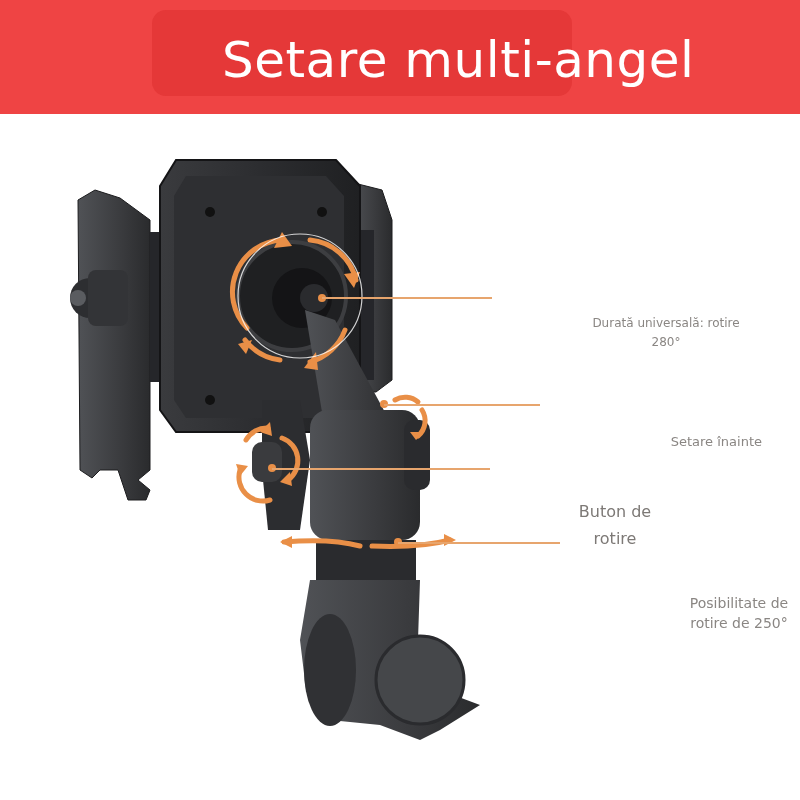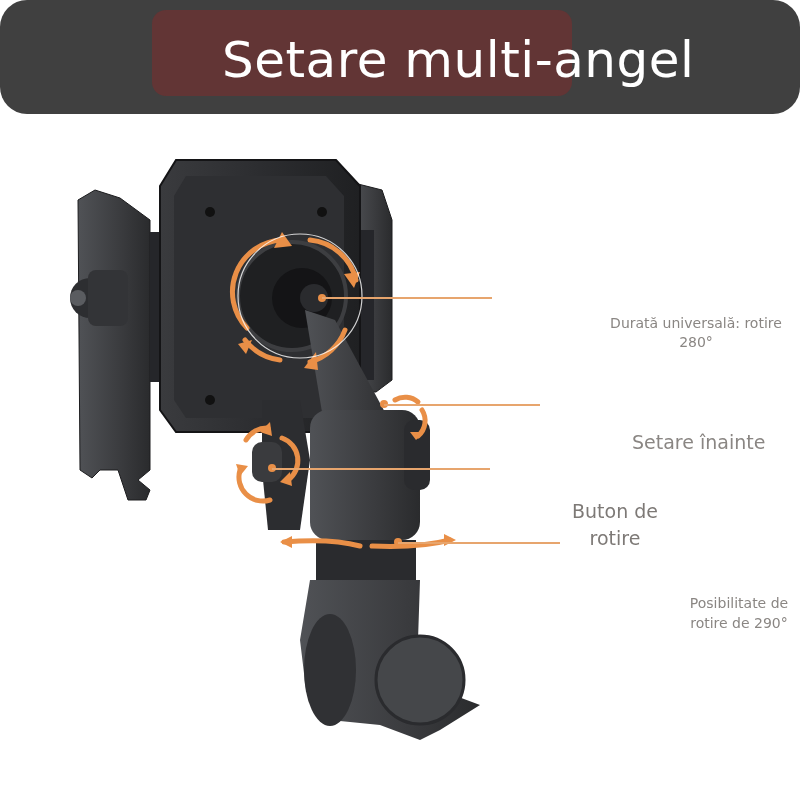--- a/index.html
+++ b/index.html
@@ -1,23 +1,23 @@
 <!DOCTYPE html>
 <html><head>
 <meta charset="utf-8">
 <style>
   html, body { margin: 0; padding: 0; }
   body { width: 800px; height: 800px; background: #ffffff; position: relative; overflow: hidden; font-family: "DejaVu Sans", sans-serif; }
-  .banner { position: absolute; left: 0; top: 0; width: 800px; height: 114px; background: #404040; border-radius: 27px; }
+  .banner { position: absolute; left: 0; top: 0; width: 800px; height: 114px; background: #ef4444; }
   .banner-glow { position: absolute; left: 152px; top: 10px; width: 420px; height: 86px; border-radius: 14px; background: rgba(200,20,20,0.25); }
   .title { position: absolute; left: 222px; top: 30px; color: #ffffff; font-size: 50px; letter-spacing: 0.5px; white-space: nowrap; line-height: 60px; }
   .label { position: absolute; color: #8a8683; text-align: center; white-space: nowrap; }
-  .l1 { left: 598px; top: 314px; font-size: 14px; line-height: 19px; width: 196px; }
-  .l2 { left: 632px; top: 432px; font-size: 19px; line-height: 20px; width: 130px; }
-  .l3 { left: 560px; top: 498px; font-size: 19px; line-height: 27px; width: 110px; color: #7d7976; }
+  .l1 { left: 568px; top: 314px; font-size: 12px; line-height: 19px; width: 196px; }
+  .l2 { left: 632px; top: 432px; font-size: 13px; line-height: 20px; width: 130px; text-align: right; }
+  .l3 { left: 560px; top: 498px; font-size: 16px; line-height: 27px; width: 110px; color: #7d7976; }
   .l4 { left: 680px; top: 593px; font-size: 14px; line-height: 20px; width: 118px; }
   .leader { position: absolute; height: 2px; background: #e7a56d; }
   .dot { position: absolute; width: 8px; height: 8px; border-radius: 50%; background: #e98f47; }
   svg.product { position: absolute; left: 0; top: 114px; }
 </style>
 </head>
 <body>
 
 <div class="banner">
   <div class="banner-glow"></div>
@@ -116,14 +116,14 @@
 </div>
 <div class="label l2">
   <div>Setare înainte</div>
 </div>
 <div class="label l3">
   <div>Buton de</div>
   <div>rotire</div>
 </div>
 <div class="label l4">
   <div>Posibilitate de</div>
-  <div>rotire de 290°</div>
+  <div>rotire de 250°</div>
 </div>
 
 </body></html>

